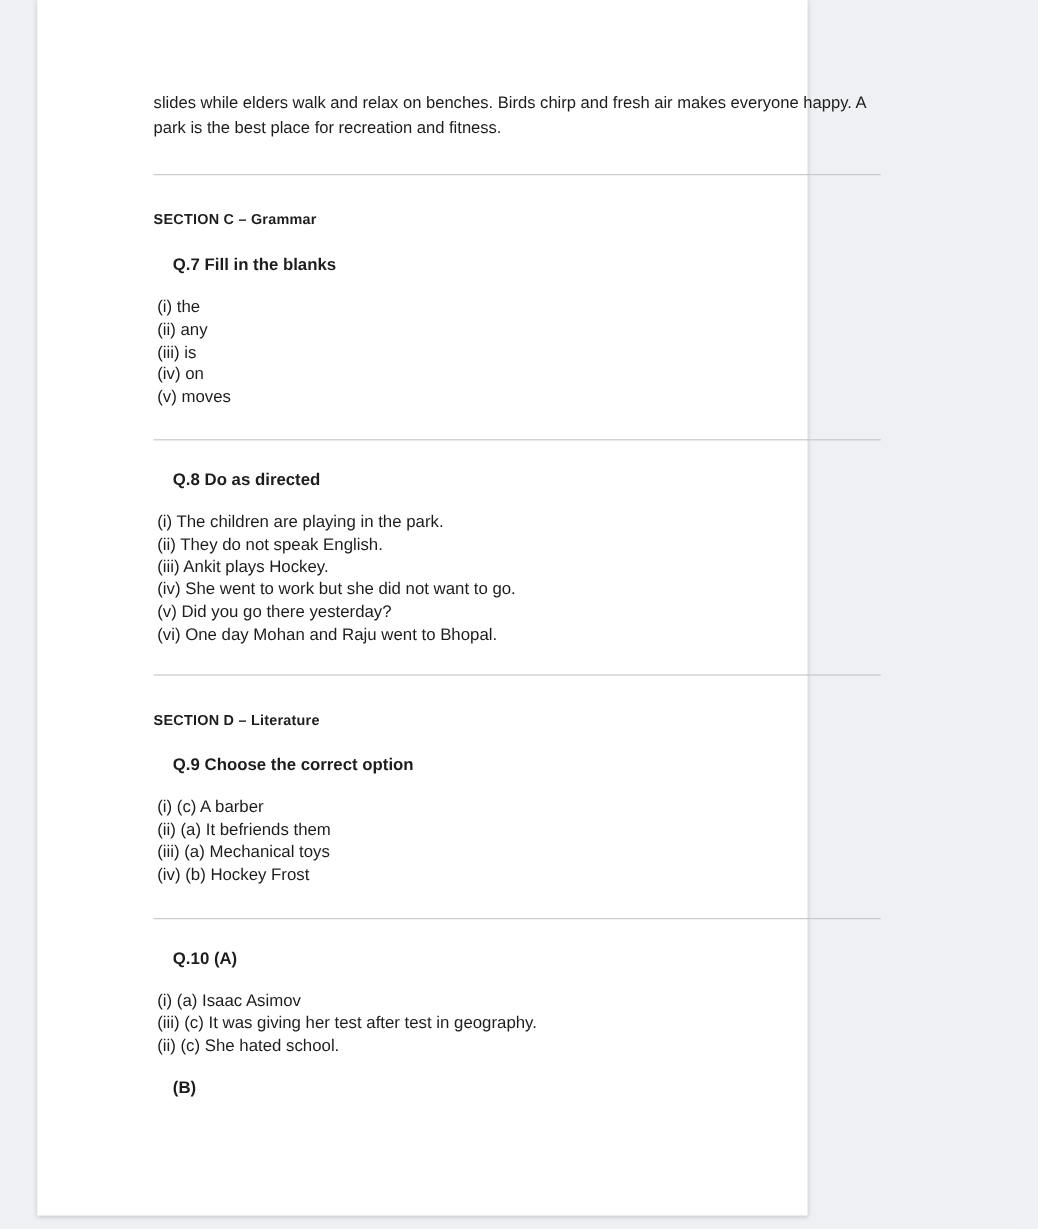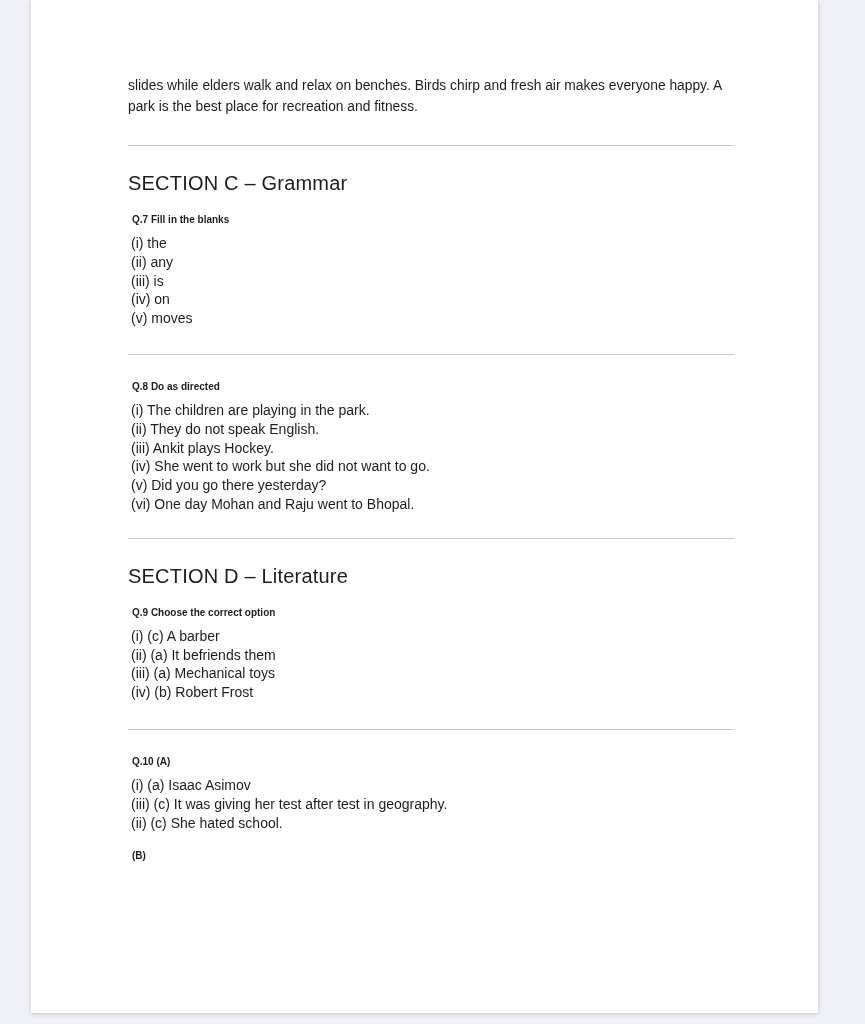--- a/index.html
+++ b/index.html
@@ -7,21 +7,21 @@
     width: 865px; height: 1024px;
     background: #eef0f3;
     font-family: "Liberation Sans", sans-serif;
     color: #1d1d1d;
     overflow: hidden;
     position: relative;
   }
   .page {
     position: absolute;
     left: 31px; top: 0;
-    width: 787px; height: 1013px;
+    width: 642px; height: 1013px;
     background: #ffffff;
     box-shadow: 0 1px 4px rgba(0,0,0,0.18);
   }
   .content {
     margin-left: 97px;
     padding-top: 75px;
     width: 606px;
   }
   .intro {
     margin: 0;
@@ -34,31 +34,31 @@
     border-top: 1px solid #c7c9cb;
     margin: 0;
     width: 606px;
   }
   hr.d1 { margin-top: 28px; }
   hr.d2 { margin-top: 26px; }
   hr.d3 { margin-top: 24px; }
   hr.d4 { margin-top: 27px; }
   h2.section-title {
     margin: 27px 0 0;
-    font-size: 20px;
+    font-size: 12px;
     line-height: 21px;
-    font-weight: normal;
+    font-weight: bold;
     letter-spacing: 0.2px;
   }
   .question { margin-top: 16px; }
   .question.after-divider { margin-top: 22px; }
   .question.sub { margin-top: 14px; }
   .question h3 {
-    margin: 4px;
-    font-size: 10px;
+    margin: 16px;
+    font-size: 14px;
     line-height: 20px;
     font-weight: bold;
   }
   .answer-line {
     font-size: 14px;
     line-height: 18.8px;
     padding-left: 3px;
   }
 </style>
 </head>
@@ -96,21 +96,21 @@
 
     <hr class="divider d3">
 
     <h2 class="section-title">SECTION D – Literature</h2>
 
     <div class="question">
       <h3>Q.9 Choose the correct option</h3>
       <div class="answer-line">(i) (c) A barber</div>
       <div class="answer-line">(ii) (a) It befriends them</div>
       <div class="answer-line">(iii) (a) Mechanical toys</div>
-      <div class="answer-line">(iv) (b) Robert Frost</div>
+      <div class="answer-line">(iv) (b) Hockey Frost</div>
     </div>
 
     <hr class="divider d4">
 
     <div class="question after-divider">
       <h3>Q.10 (A)</h3>
       <div class="answer-line">(i) (a) Isaac Asimov</div>
       <div class="answer-line">(iii) (c) It was giving her test after test in geography.</div>
       <div class="answer-line">(ii) (c) She hated school.</div>
     </div>

